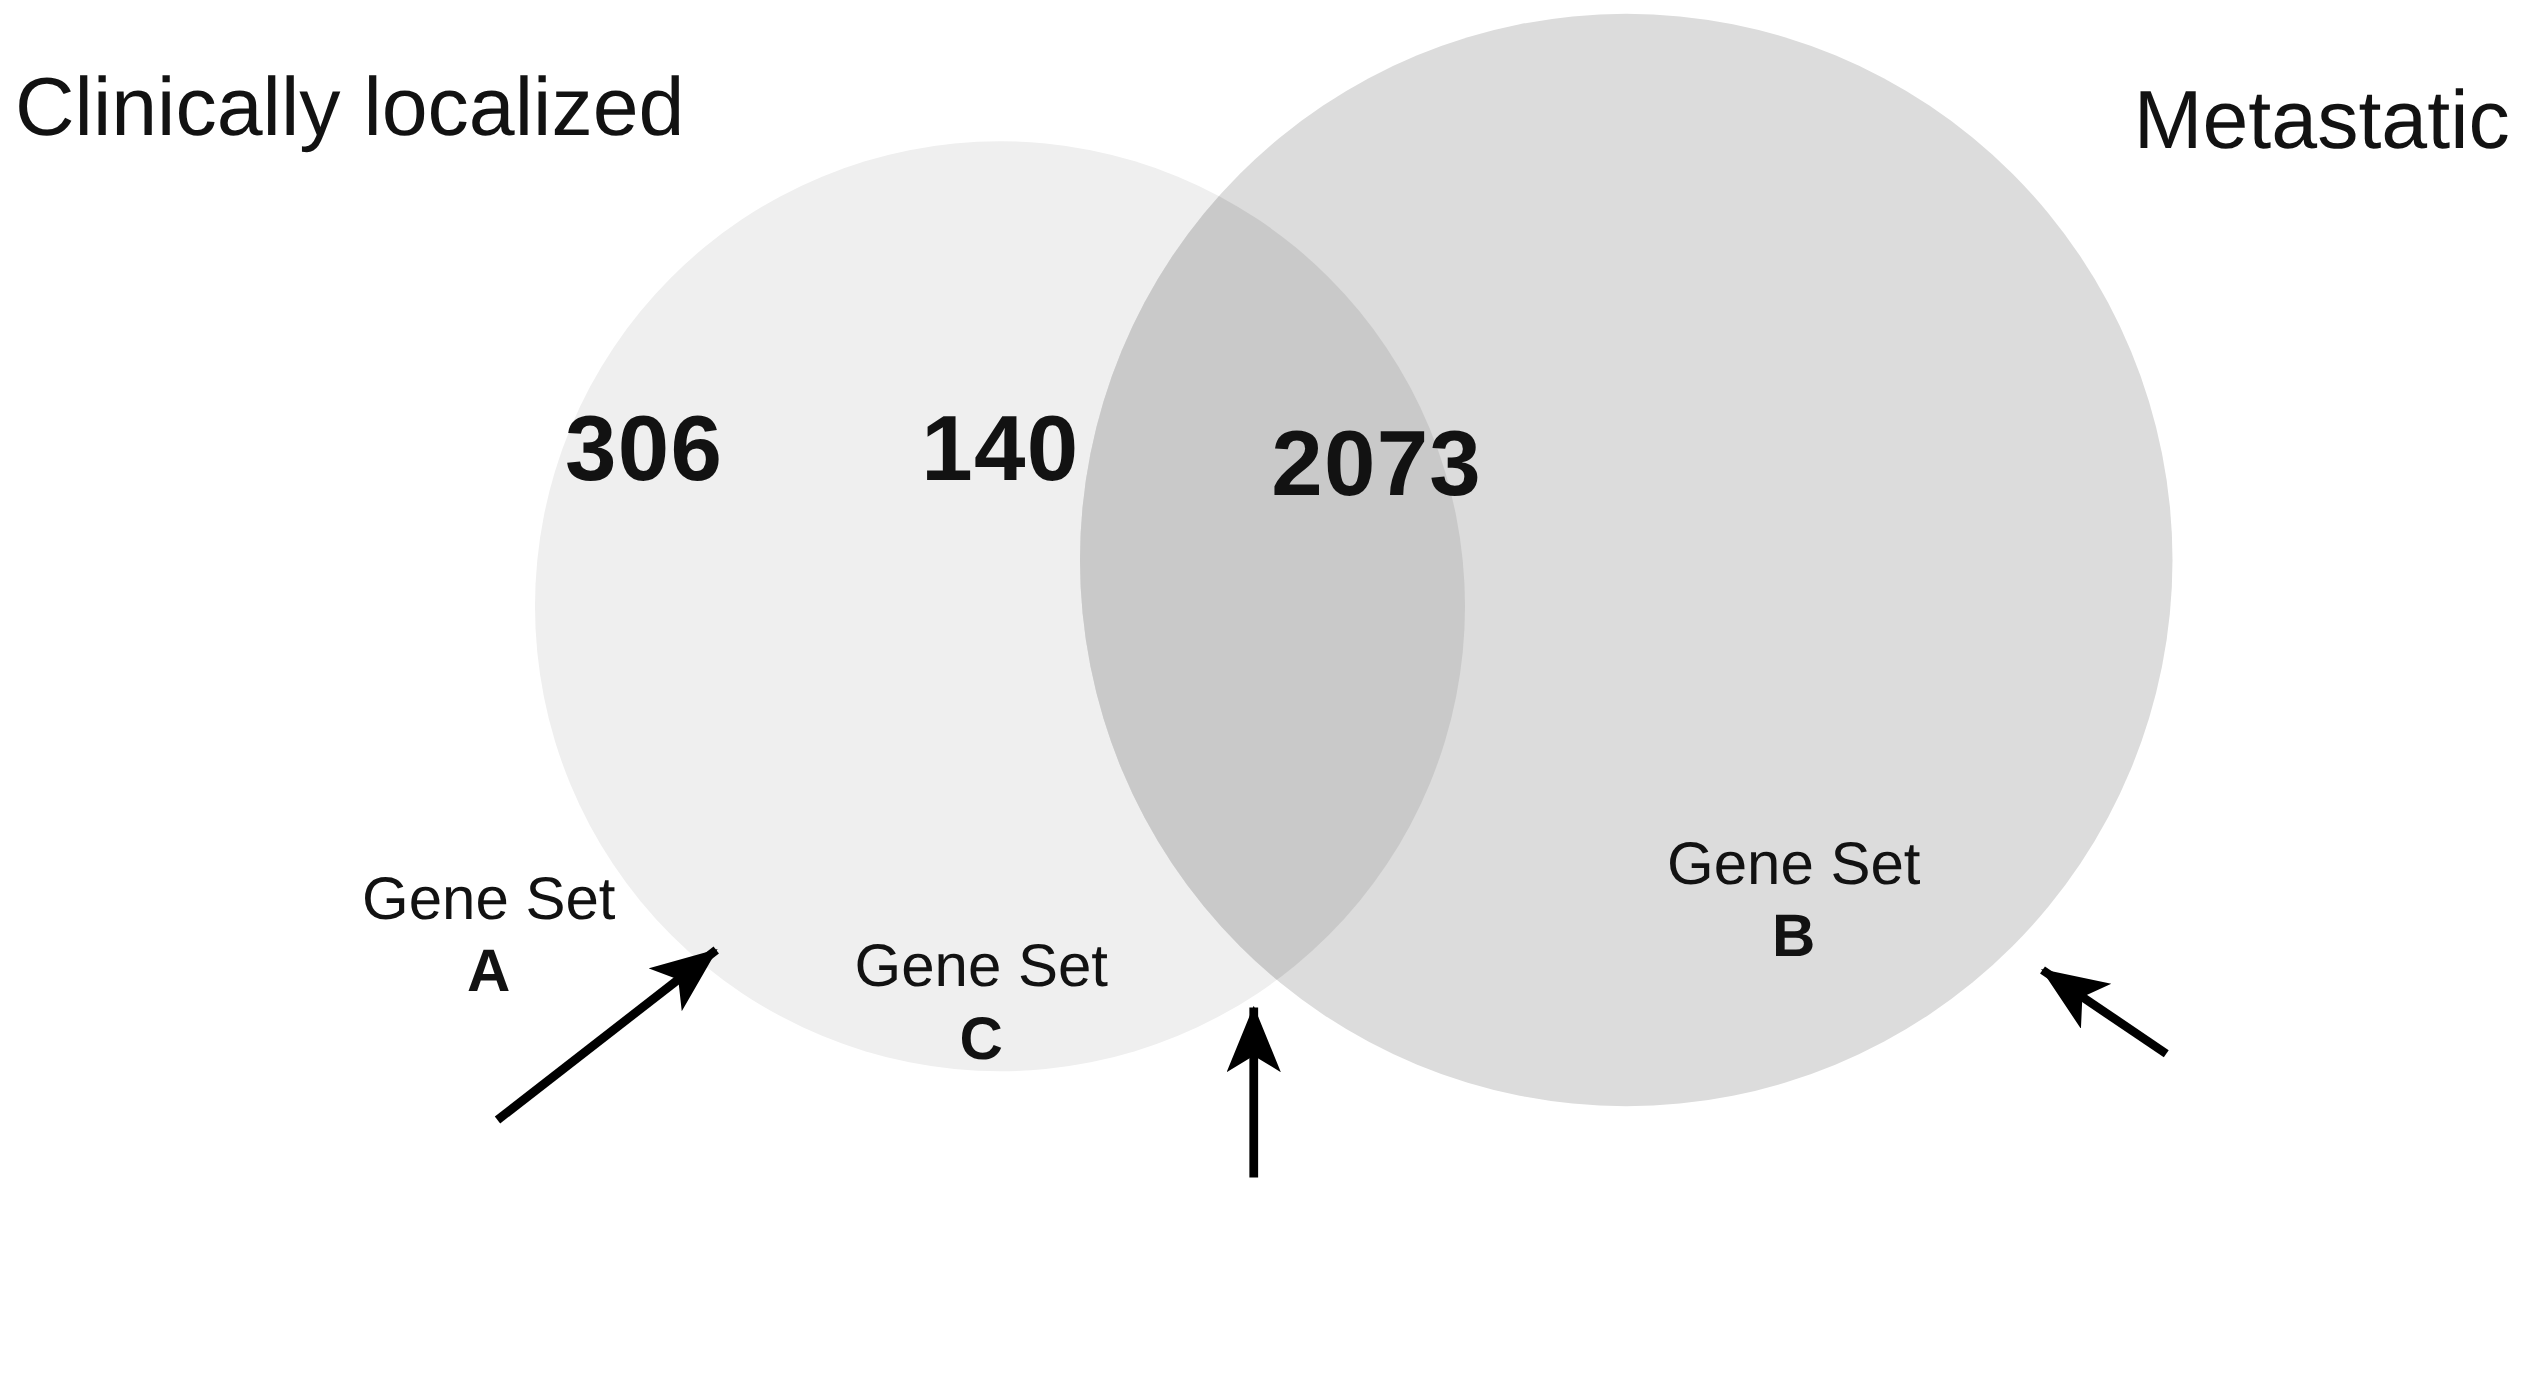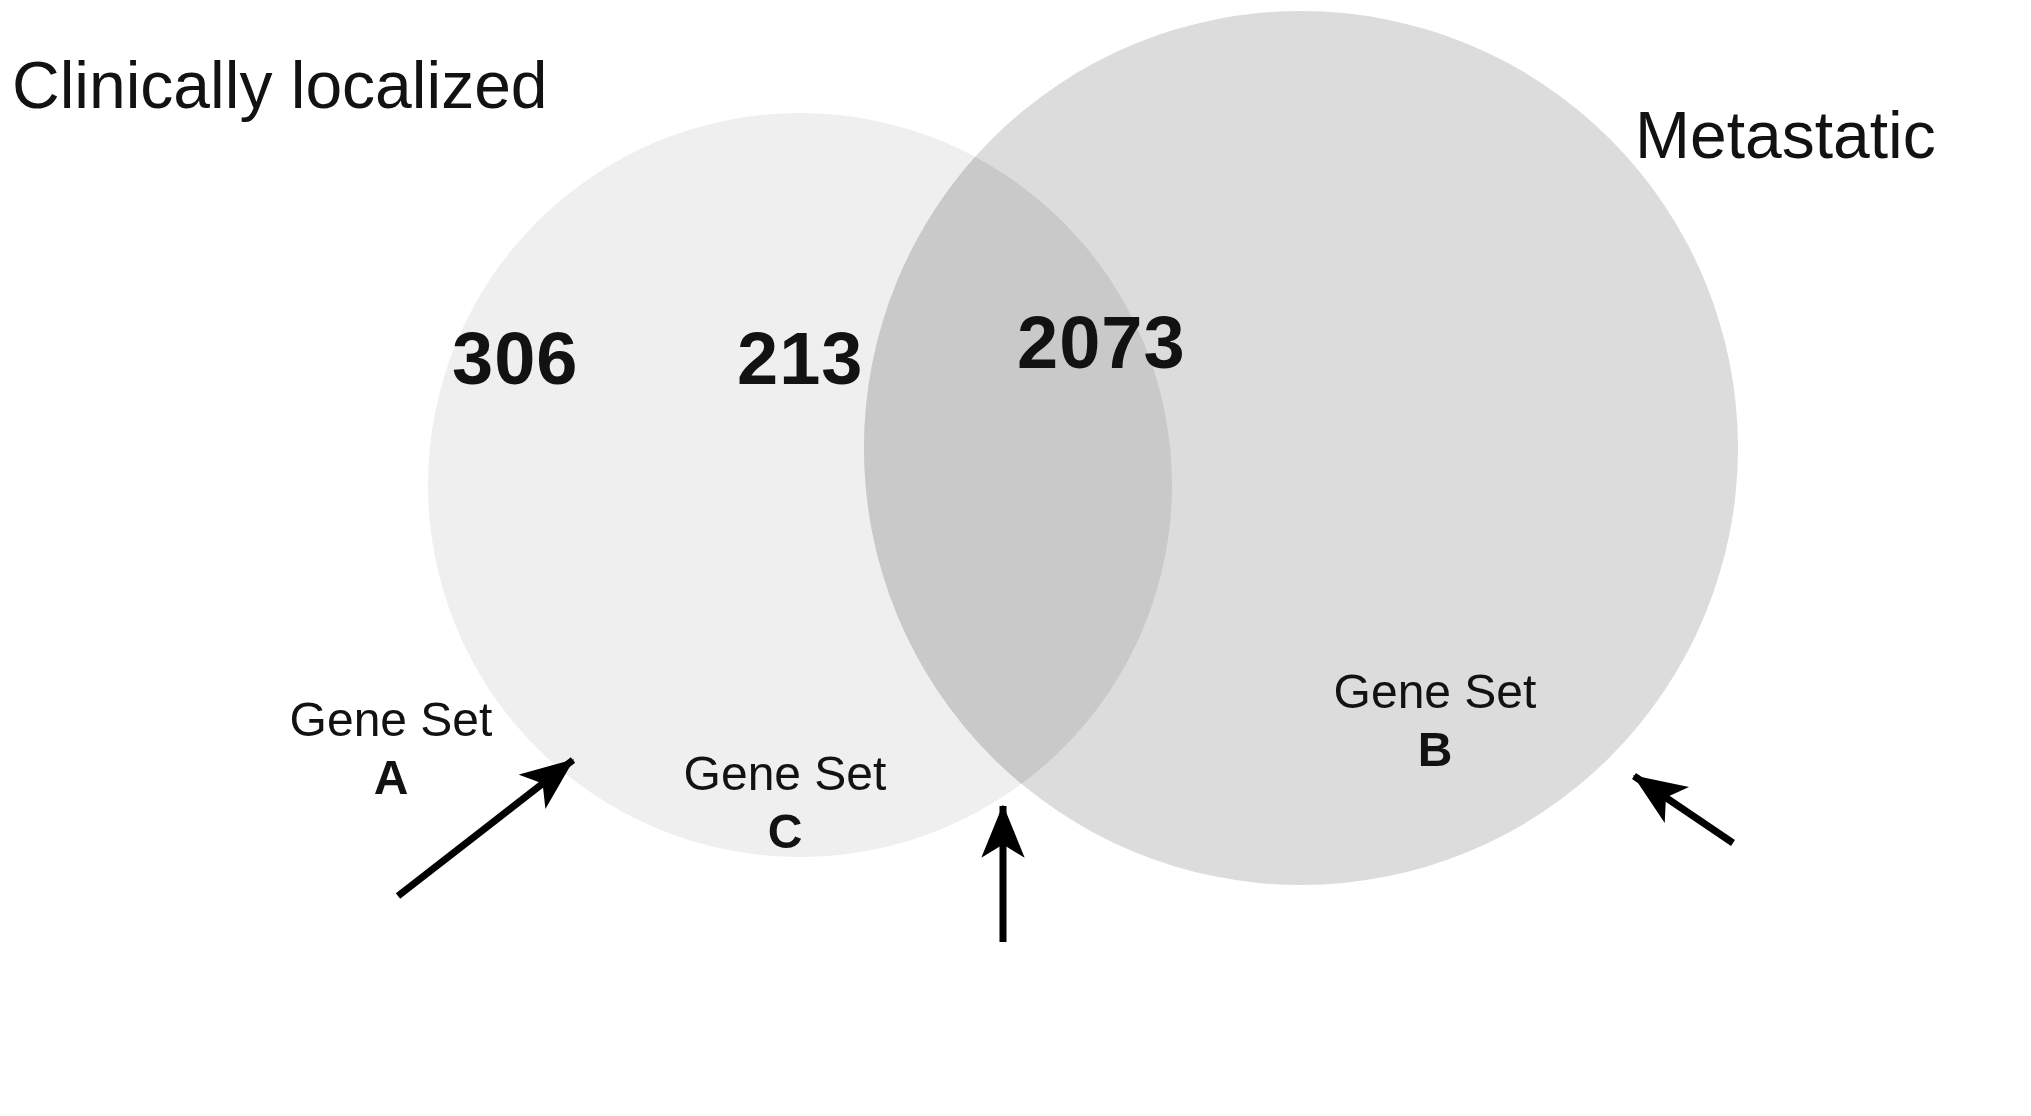--- a/index.html
+++ b/index.html
@@ -33,30 +33,30 @@
     white-space: nowrap;
     line-height: 1;
     font-family: "Liberation Sans", sans-serif;
   }
   .set-title {
     font-size: 66px;
     font-weight: 400;
     letter-spacing: 0px;
   }
   #title-left  { left: 12px;  top: 52px; }
-  #title-right { left: 1635px; top: 62px; margin-top: 40px; }
+  #title-right { left: 1707px; top: 62px; }
 
   .count {
     font-size: 74px;
     font-weight: 700;
     letter-spacing: 1px;
   }
   #count-left   { left: 452px;  top: 322px; }
   #count-center { left: 737px;  top: 322px; }
-  #count-right  { left: 1017px; top: 306px; }
+  #count-right  { left: 1017px; top: 334px; }
 
   .anno {
     font-size: 48px;
     font-weight: 400;
     text-align: center;
   }
   .anno .line1 { display: block; font-weight: 400; }
   .anno .line2 { display: block; font-weight: 700; margin-top: 10px; }
 
   #anno-a { left: 266px;  top: 696px; width: 250px; }
@@ -90,21 +90,21 @@
 
     <line x1="1003" y1="942" x2="1003" y2="806" stroke="#000000" stroke-width="7" marker-end="url(#arrowhead)"></line>
 
     <line x1="1733" y1="843" x2="1634" y2="776" stroke="#000000" stroke-width="7" marker-end="url(#arrowhead)"></line>
   </svg>
 
   <div class="txt set-title" id="title-left">Clinically localized</div>
   <div class="txt set-title" id="title-right">Metastatic</div>
 
   <div class="txt count" id="count-left">306</div>
-  <div class="txt count" id="count-center">213</div>
+  <div class="txt count" id="count-center">140</div>
   <div class="txt count" id="count-right">2073</div>
 
   <div class="txt anno" id="anno-a">
     <span class="line1">Gene Set</span>
     <span class="line2">A</span>
   </div>
 
   <div class="txt anno" id="anno-c">
     <span class="line1">Gene Set</span>
     <span class="line2">C</span>

